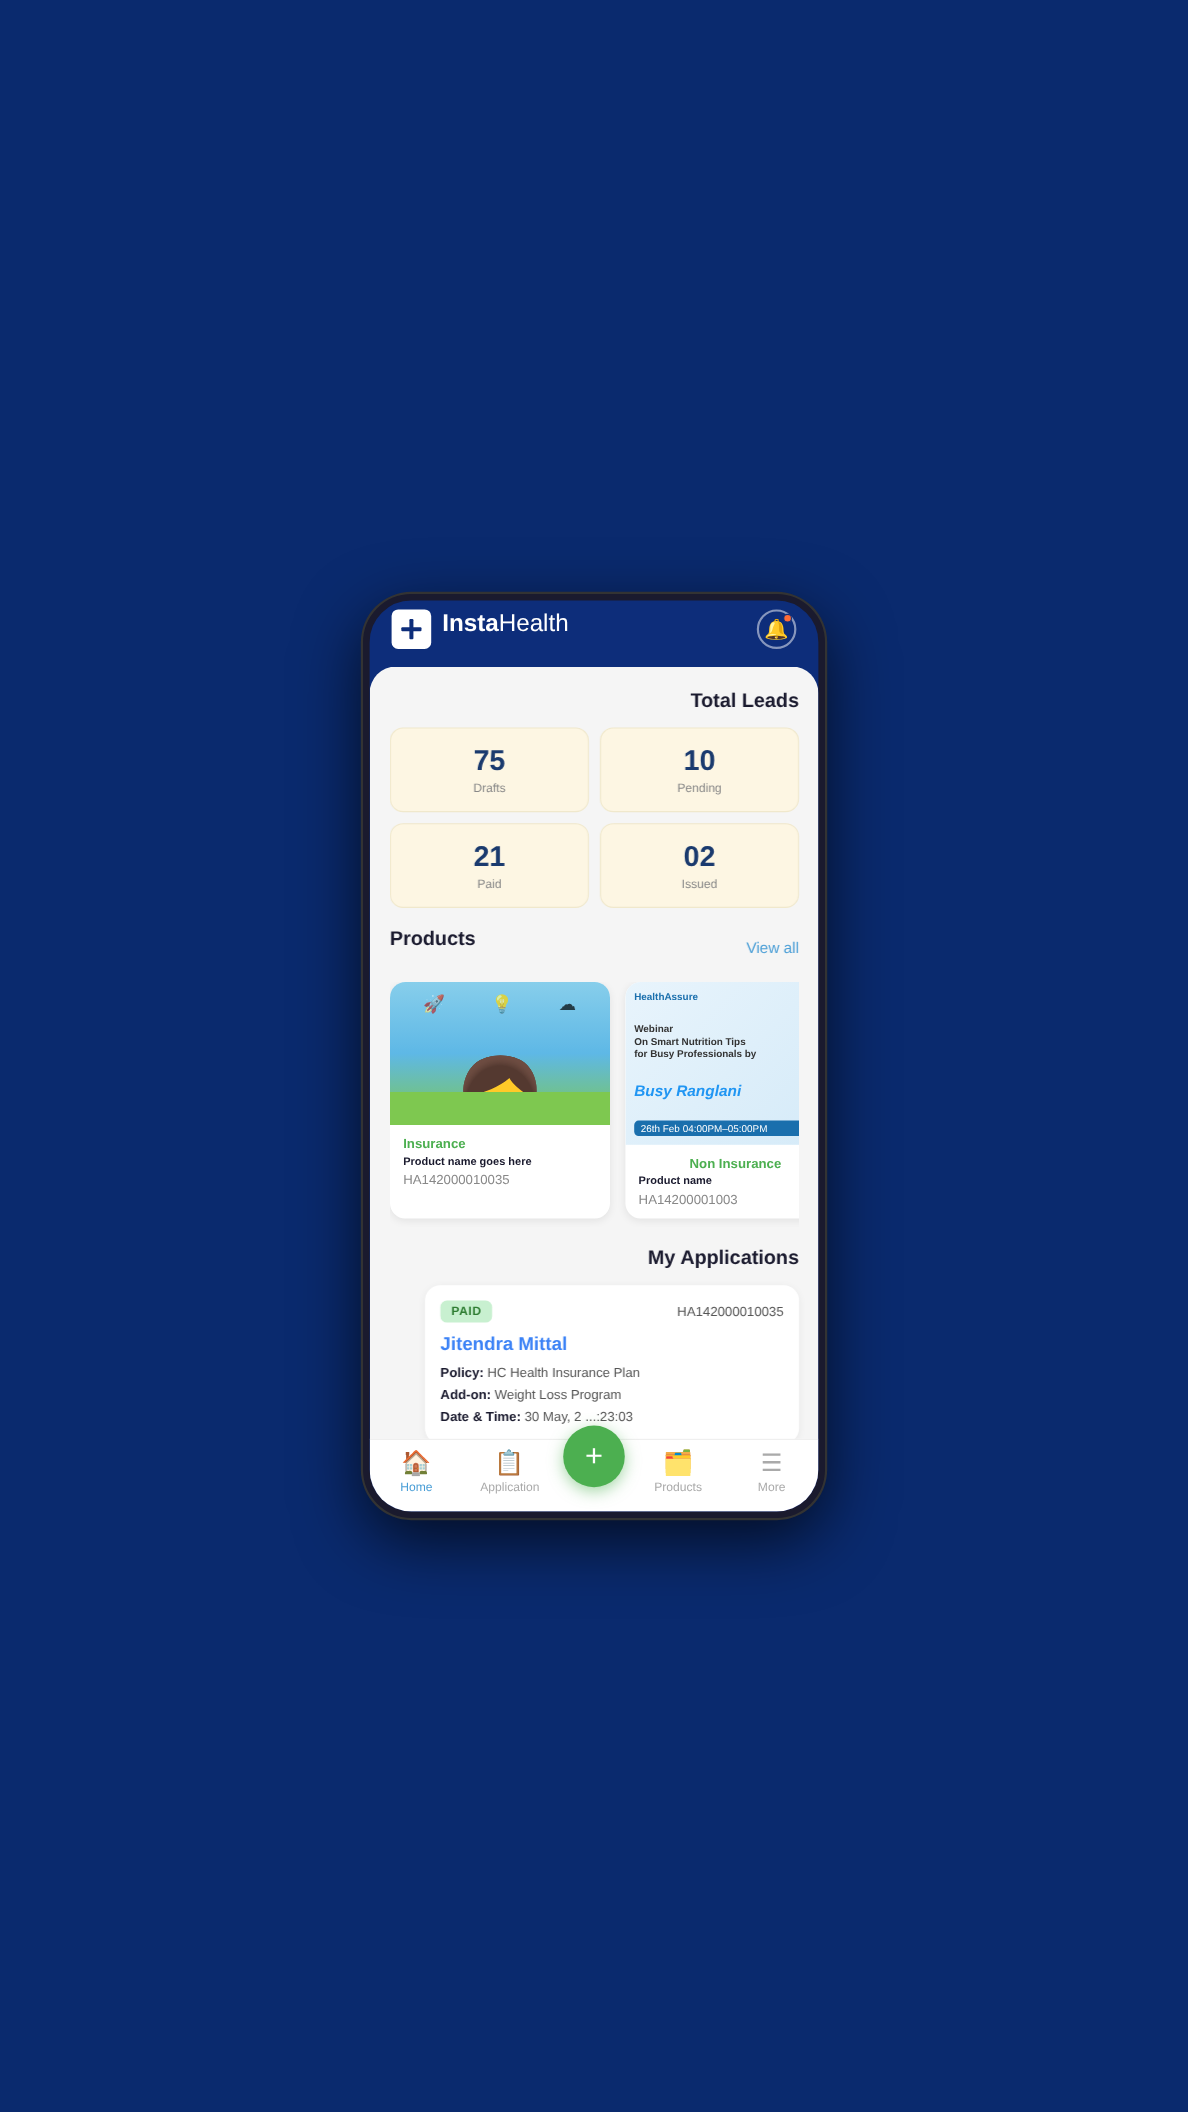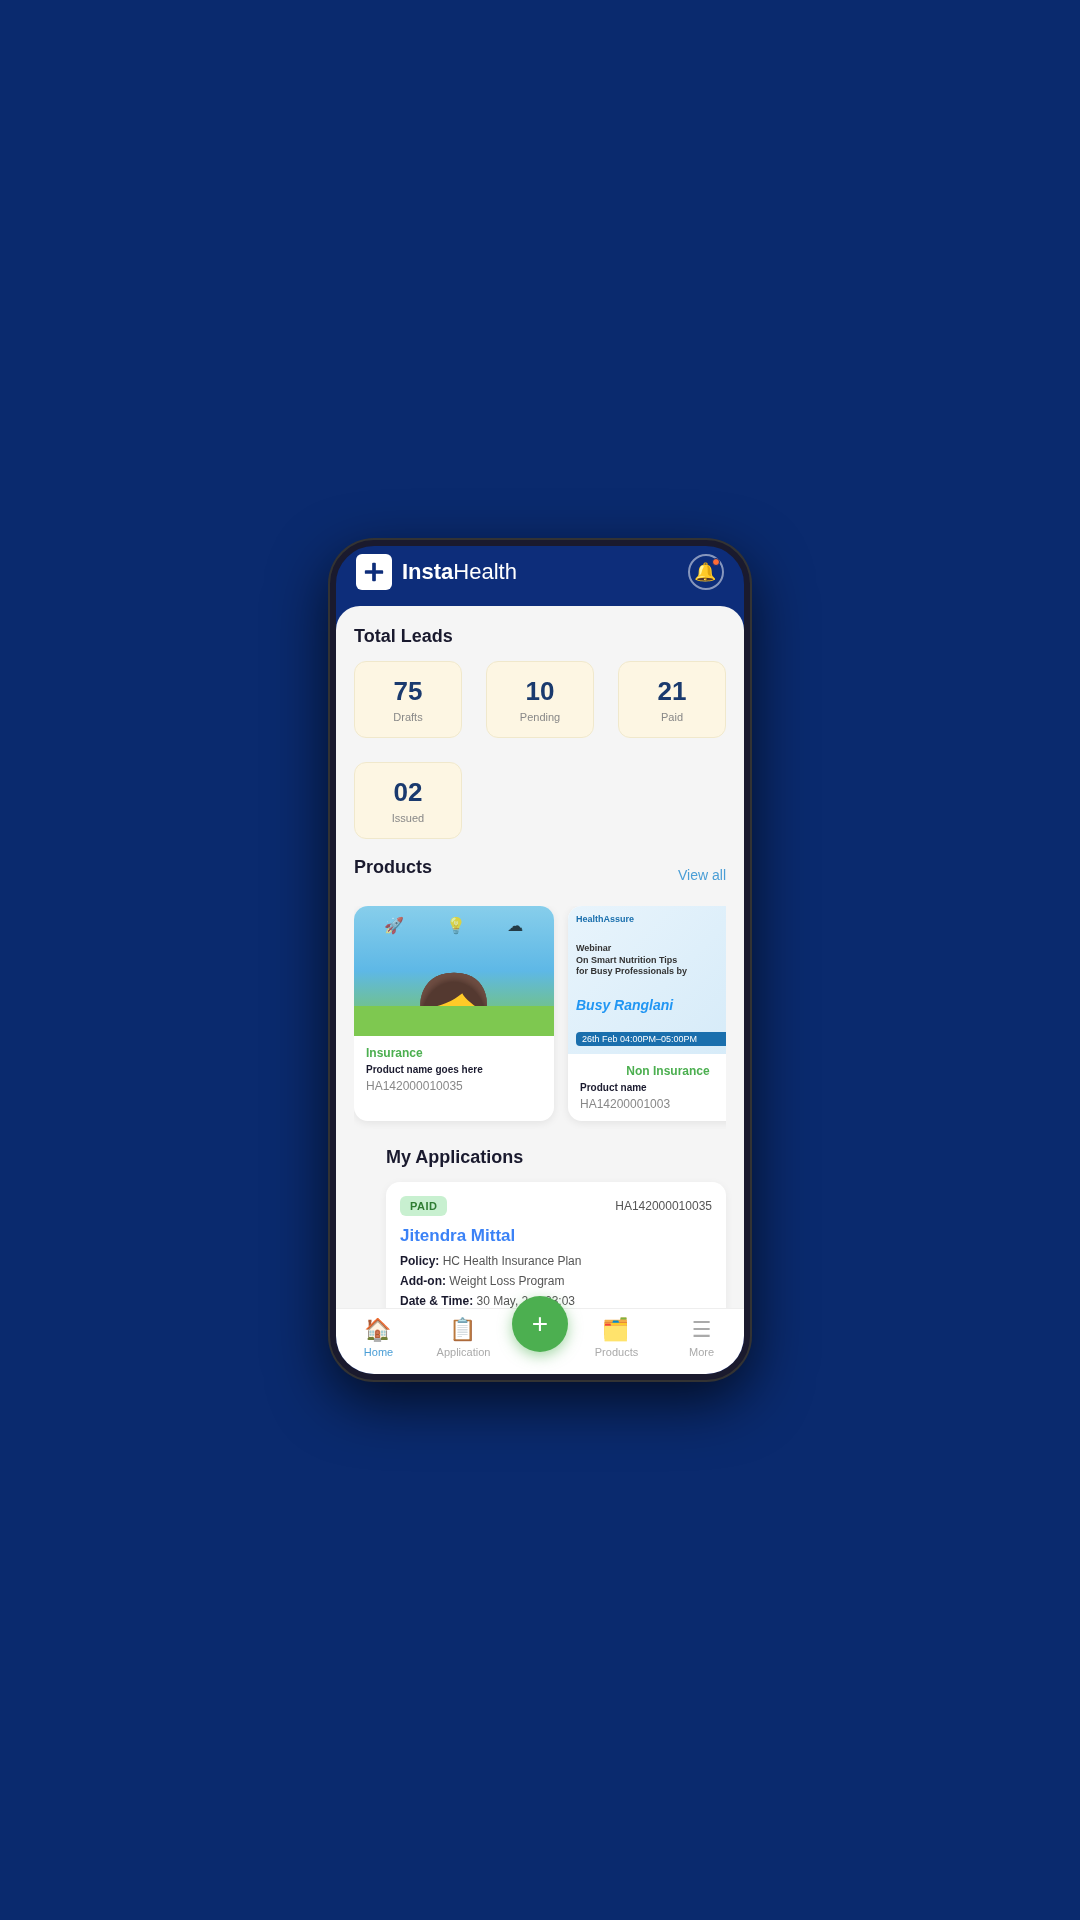--- a/index.html
+++ b/index.html
@@ -66,21 +66,21 @@
       display: flex;
       align-items: center;
       justify-content: space-between;
       padding: 8px 20px 16px;
       position: relative;
       z-index: 10;
     }
 
     .logo-area {
       display: flex;
-      align-items: center;
+      align-items: flex-start;
       gap: 10px;
     }
 
     .logo-icon {
       width: 36px;
       height: 36px;
       background: white;
       border-radius: 6px;
       display: flex;
       align-items: center;
@@ -143,26 +143,27 @@
     
     .section {
       padding: 20px 18px 12px;
     }
 
     .section-title {
       font-size: 18px;
       font-weight: 700;
       color: #1a1a2e;
       margin-bottom: 14px;
+      text-align: right;
     }
 
     .leads-grid {
       display: grid;
-      grid-template-columns: repeat(3, 1fr);
-      gap: 24px;
+      grid-template-columns: repeat(2, 1fr);
+      gap: 10px;
     }
 
     .lead-card {
       background: #fdf6e3;
       border-radius: 12px;
       padding: 14px 8px;
       text-align: center;
       border: 1px solid #f0e8cc;
     }
 

